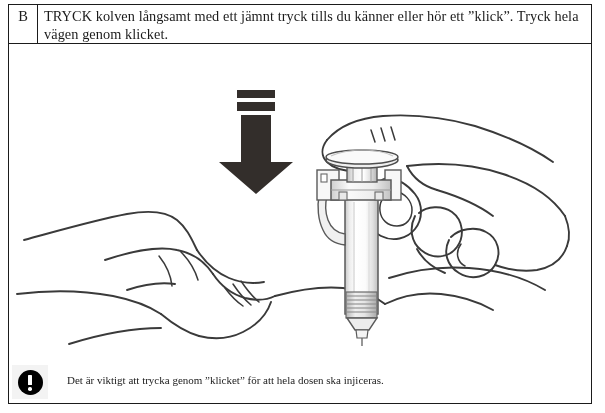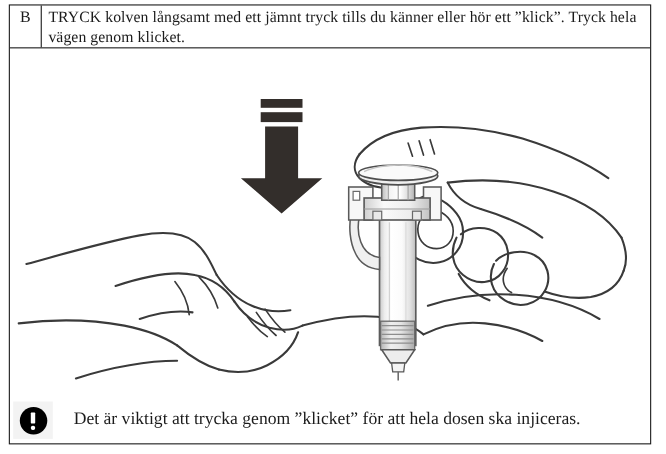--- a/index.html
+++ b/index.html
@@ -144,21 +144,21 @@
     width: 3.6px;
     height: 3.6px;
     margin-left: -1.8px;
     background: #ffffff;
     border-radius: 50%;
   }
   .note-text {
     position: absolute;
     left: 58px;
     top: 9px;
-    font-size: 16px;
+    font-size: 11px;
     line-height: 17px;
     color: #1b1b1b;
   }
 </style>
 </head>
 <body>
 
 <div id="page">
 
   <div class="doc-table">

